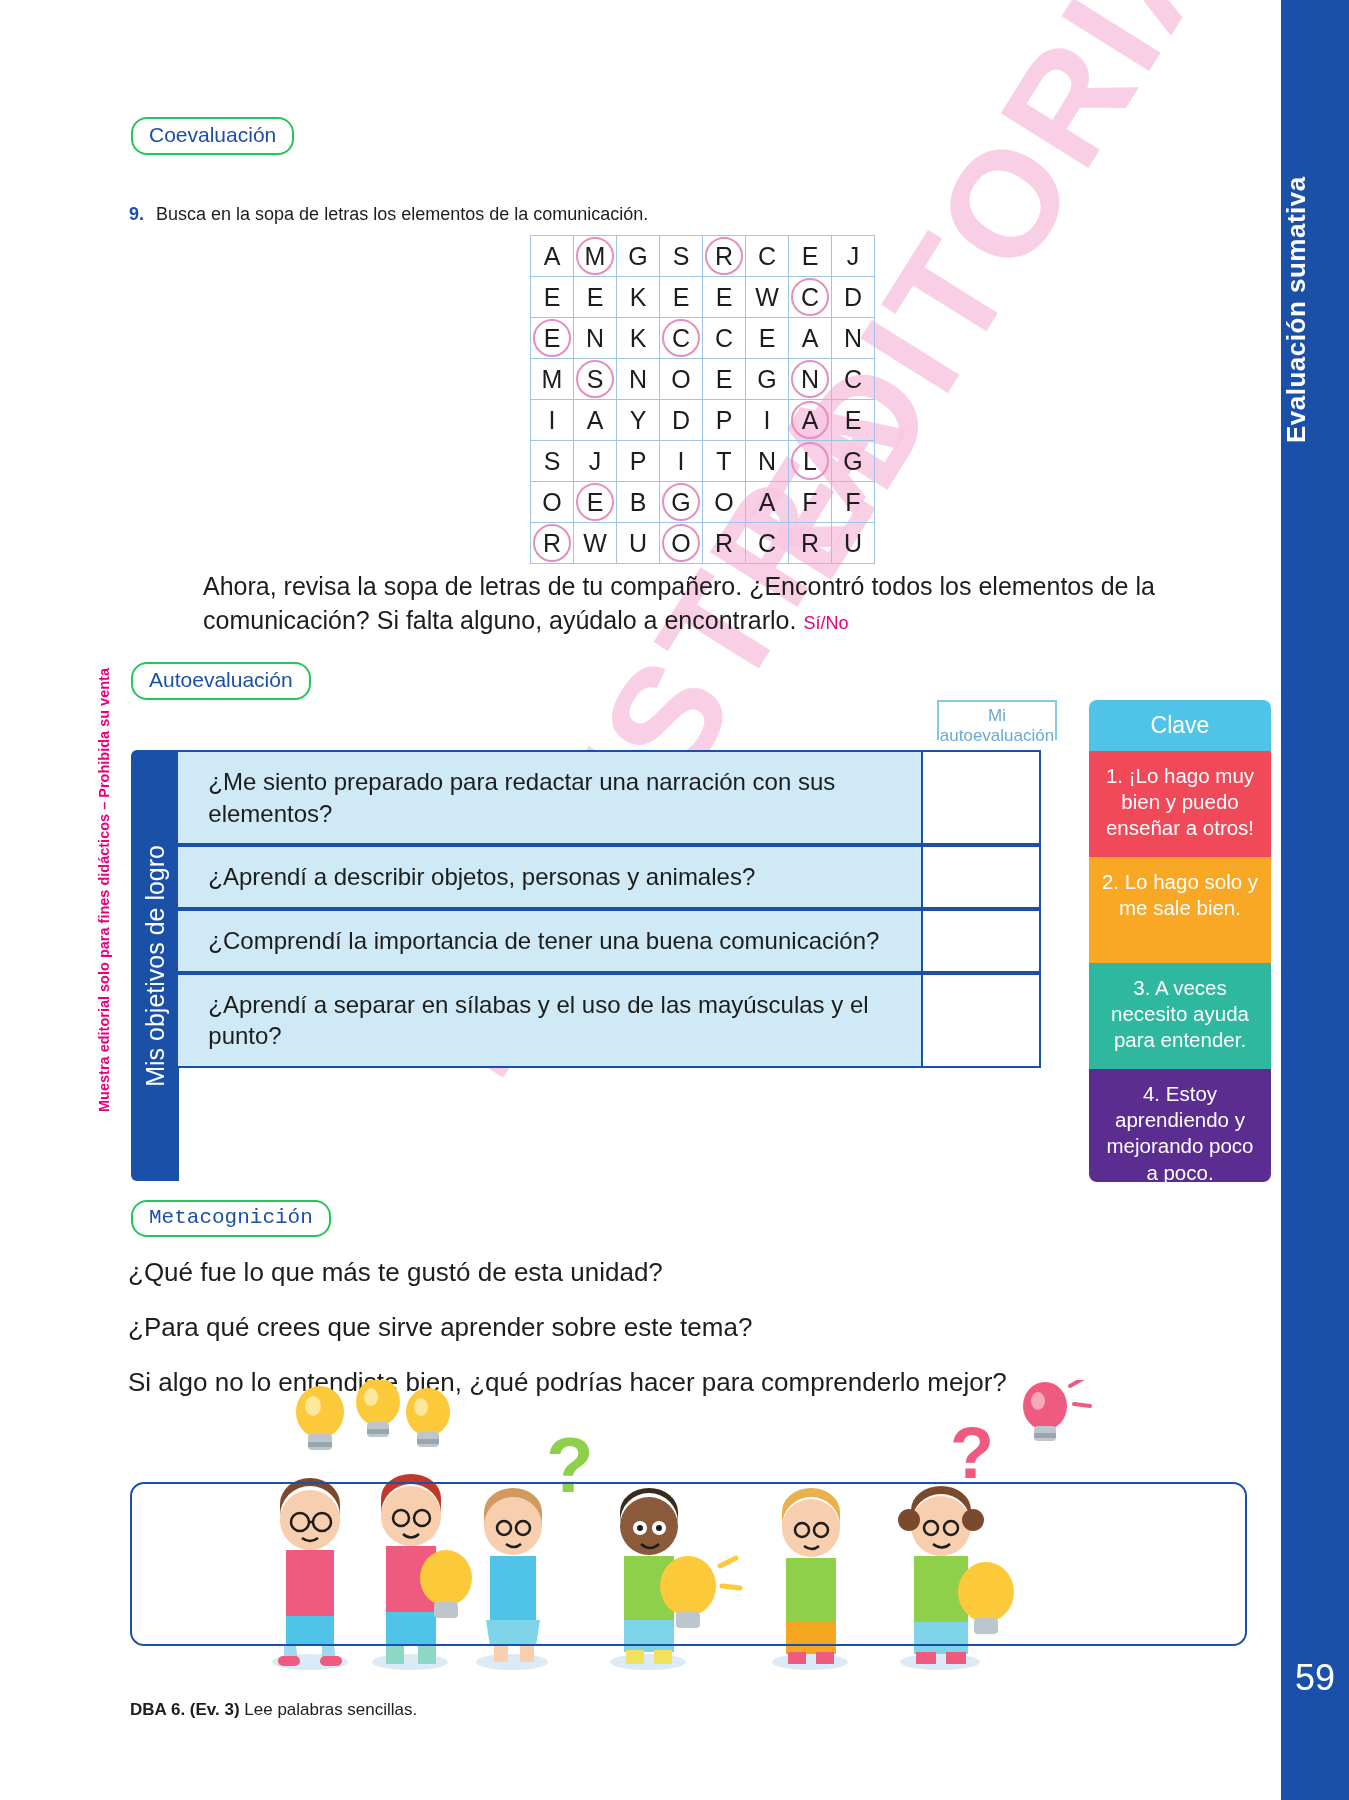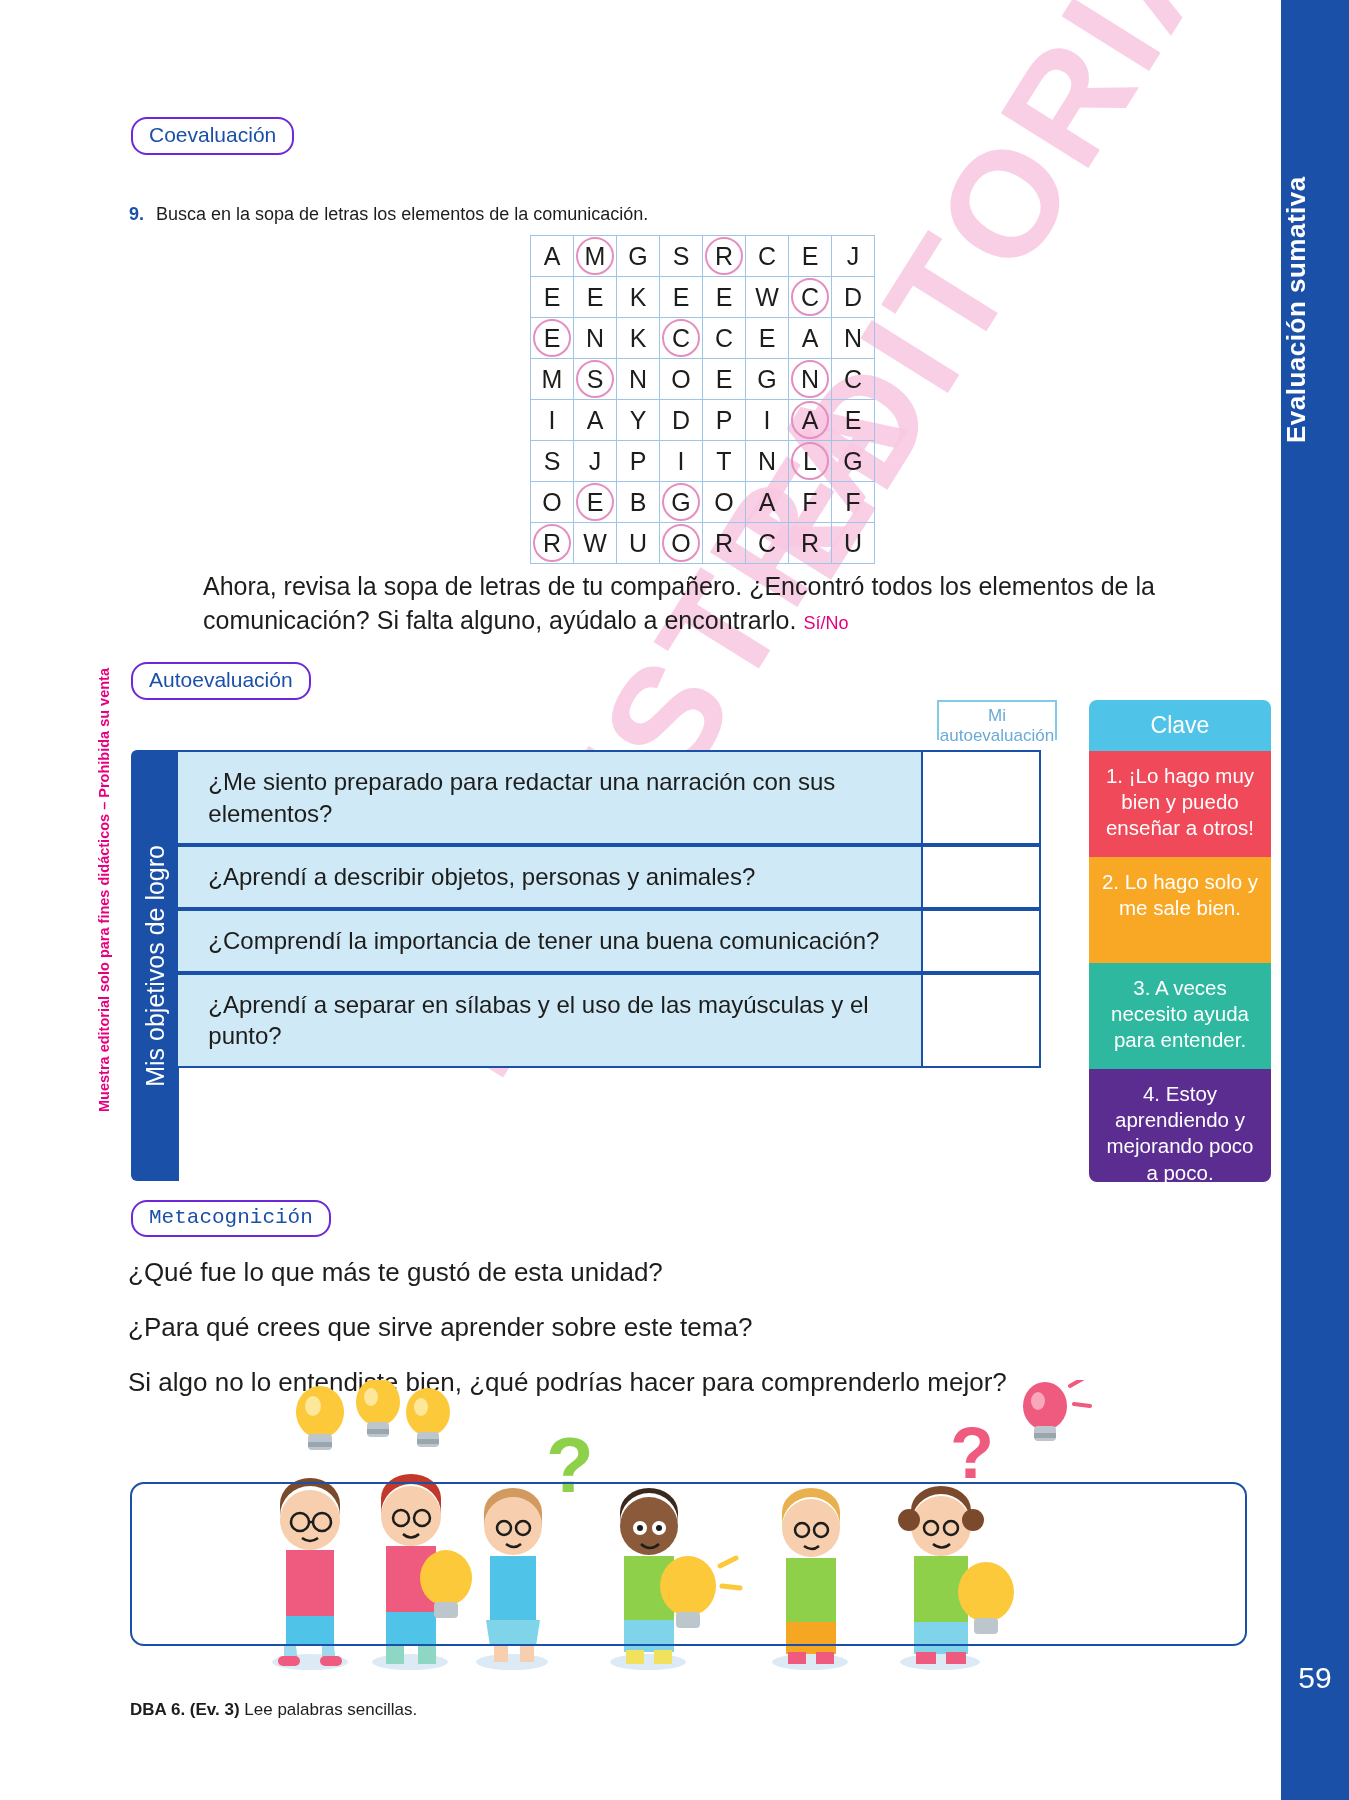--- a/index.html
+++ b/index.html
@@ -40,21 +40,21 @@
     height: 420px;
   }
   #page-number-box {
     position: absolute;
     right: 0;
     bottom: 92px;
     width: 68px;
     height: 60px;
     background: #1b50a8;
     color: #fff;
-    font-size: 30px;
+    font-size: 36px;
     display: flex;
     align-items: center;
     justify-content: center;
   }
 
   
   #watermark {
     position: absolute;
     left: 150px;
     top: 80px;
@@ -87,21 +87,21 @@
     font-size: 14.5px;
     font-weight: bold;
     writing-mode: vertical-rl;
     transform: rotate(180deg);
     white-space: nowrap;
   }
 
   
   .pill {
     display: inline-block;
-    border: 2px solid #6d28d9;
+    border: 2px solid #22c55e;
     border-radius: 16px;
     color: #1b50a8;
     font-size: 21px;
     padding: 4px 16px 6px 16px;
     background: #ffffff;
   }
 
   .content {
     position: absolute;
     left: 0; top: 0;

